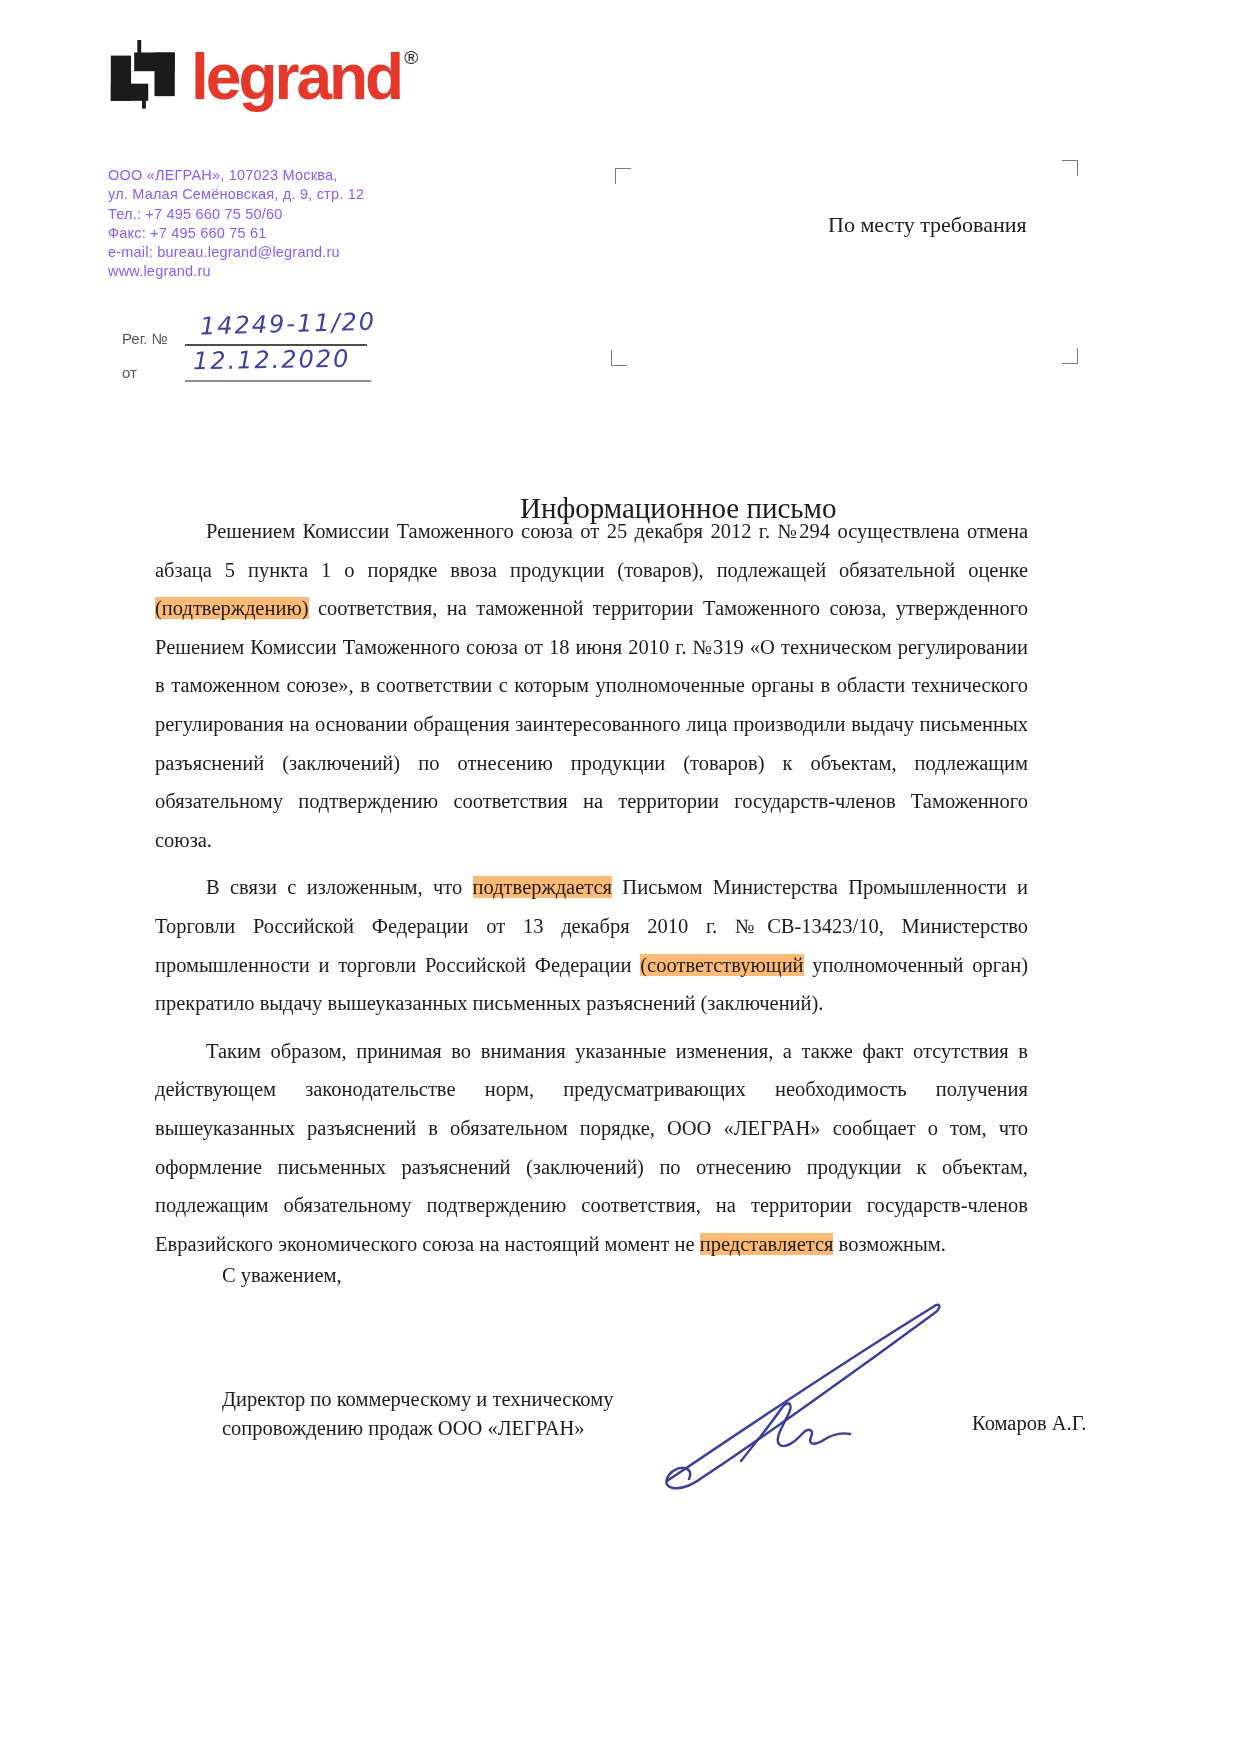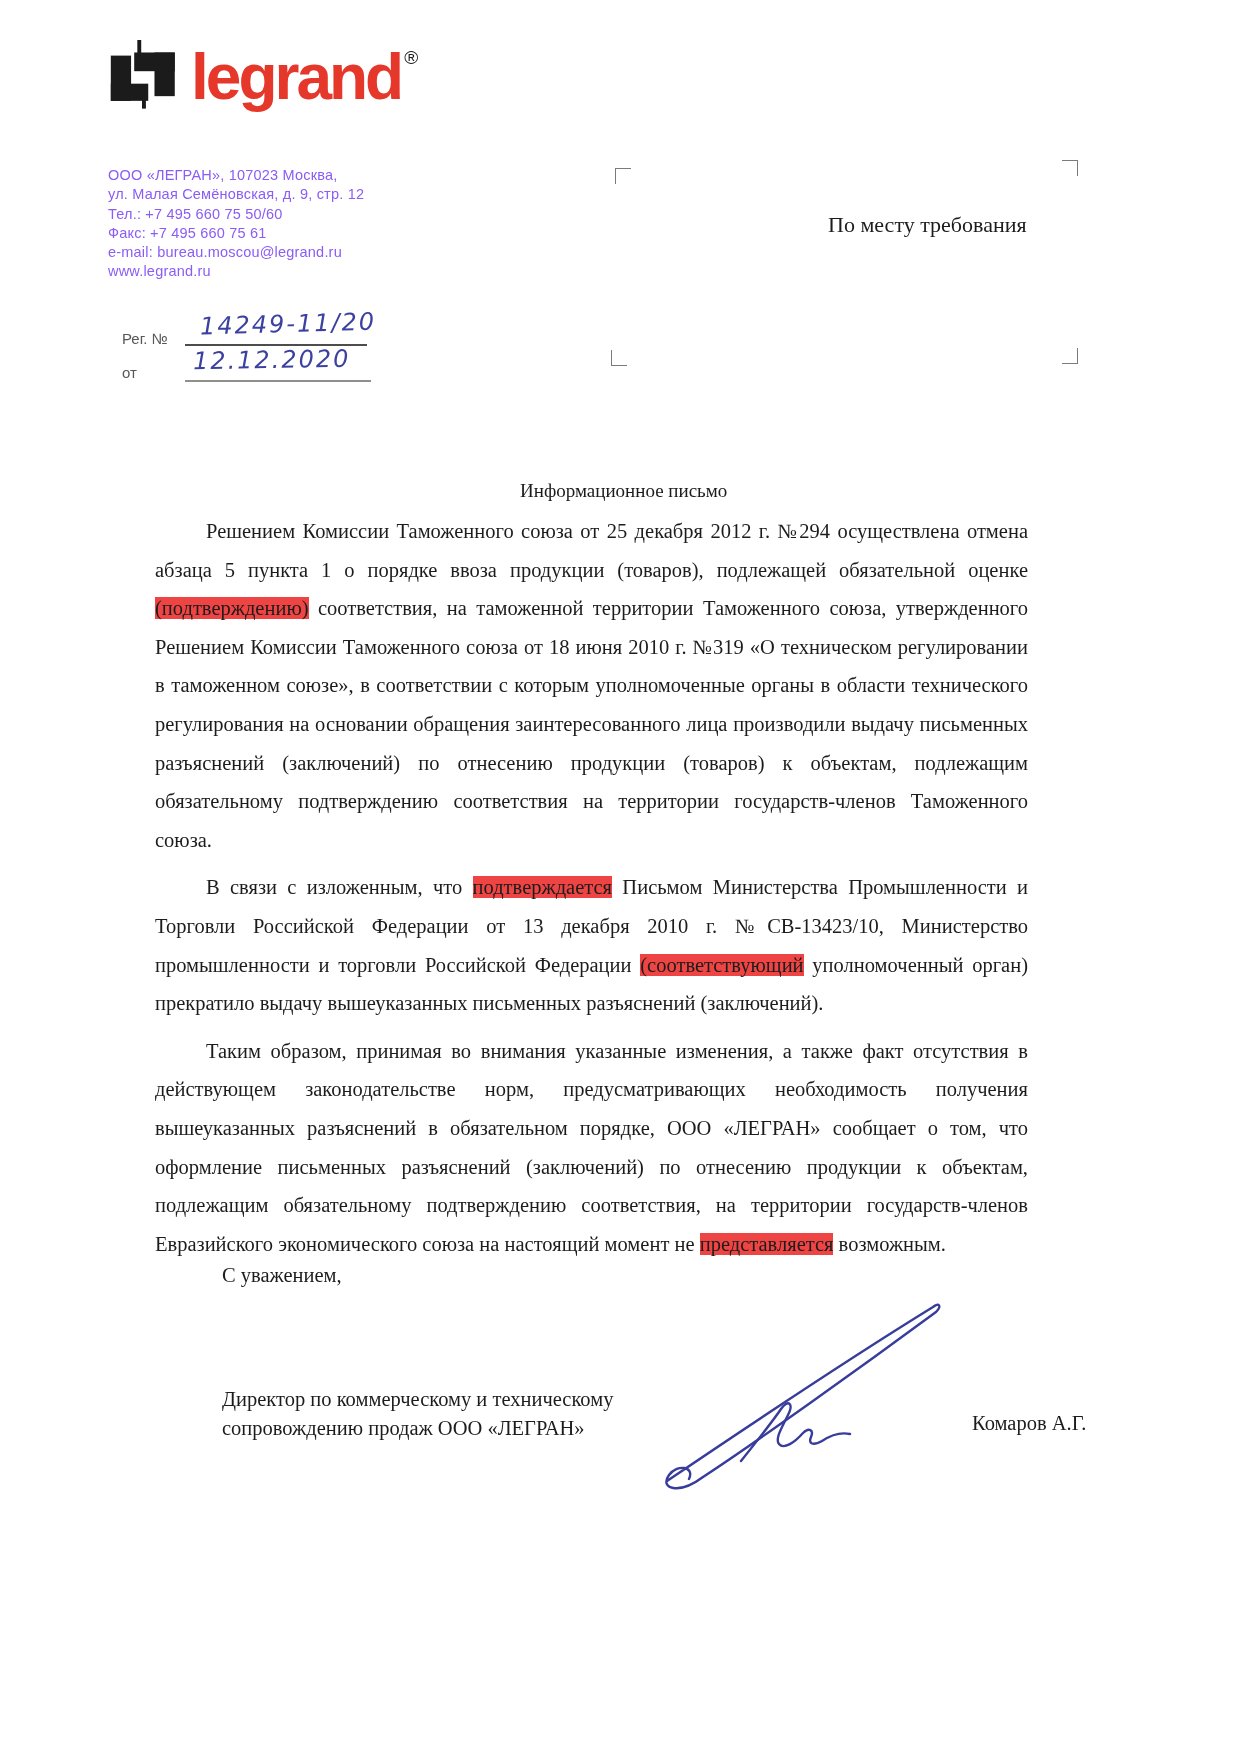--- a/index.html
+++ b/index.html
@@ -32,25 +32,25 @@
   
   .corner{position:absolute;width:15px;height:15px;}
   .corner.tl{left:615px;top:168px;border-left:1.5px solid #7b7b7b;border-top:1.5px solid #7b7b7b;}
   .corner.tr{left:1062px;top:160px;border-right:1.5px solid #7b7b7b;border-top:1.5px solid #7b7b7b;}
   .corner.bl{left:611px;top:350px;border-left:1.5px solid #7b7b7b;border-bottom:1.5px solid #7b7b7b;}
   .corner.br{left:1062px;top:348px;border-right:1.5px solid #7b7b7b;border-bottom:1.5px solid #7b7b7b;}
 
   .recipient{position:absolute;left:828px;top:212px;font-size:22px;}
 
   
-  .title{position:absolute;left:520px;top:480px;font-size:19px;}
+  .title{position:absolute;left:520px;top:492px;font-size:29px;}
   .body{position:absolute;left:155px;top:512px;width:873px;}
   .para{font-size:20.5px;line-height:38.6px;text-align:justify;text-indent:51px;
         margin:0 0 9px 0;}
-  .hl{background:#ef4444;}
+  .hl{background:#fdba74;}
 
   
   .salutation{position:absolute;left:222px;top:1264px;font-size:20.5px;}
   .sig-title{position:absolute;left:222px;top:1385px;font-size:20.5px;line-height:28.5px;}
   .sig-name{position:absolute;left:972px;top:1412px;font-size:20.5px;font-family:Liberation Serif, serif;}
   .signature{position:absolute;left:645px;top:1283px;width:320px;height:215px;}
 </style>
 </head>
 <body>
 
@@ -69,21 +69,21 @@
     </svg>
     <span class="brand">legrand</span>
     <span class="reg-mark">®</span>
   </div>
 
   <div class="contact">
     <div>ООО «ЛЕГРАН», 107023 Москва,</div>
     <div>ул. Малая Семёновская, д. 9, стр. 12</div>
     <div>Тел.:   +7 495 660 75 50/60</div>
     <div>Факс: +7 495 660 75 61</div>
-    <div>e-mail: bureau.moscou@legrand.ru</div>
+    <div>e-mail: bureau.legrand@legrand.ru</div>
     <div>www.legrand.ru</div>
   </div>
 
   <div class="regblock">
     <span class="reg-label">Рег. №</span>
     <span class="reg-value hand">14249-11/20</span>
     <div class="reg-underline-1"></div>
     <span class="ot-label">от</span>
     <span class="date-value hand">12.12.2020</span>
     <div class="reg-underline-2"></div>

